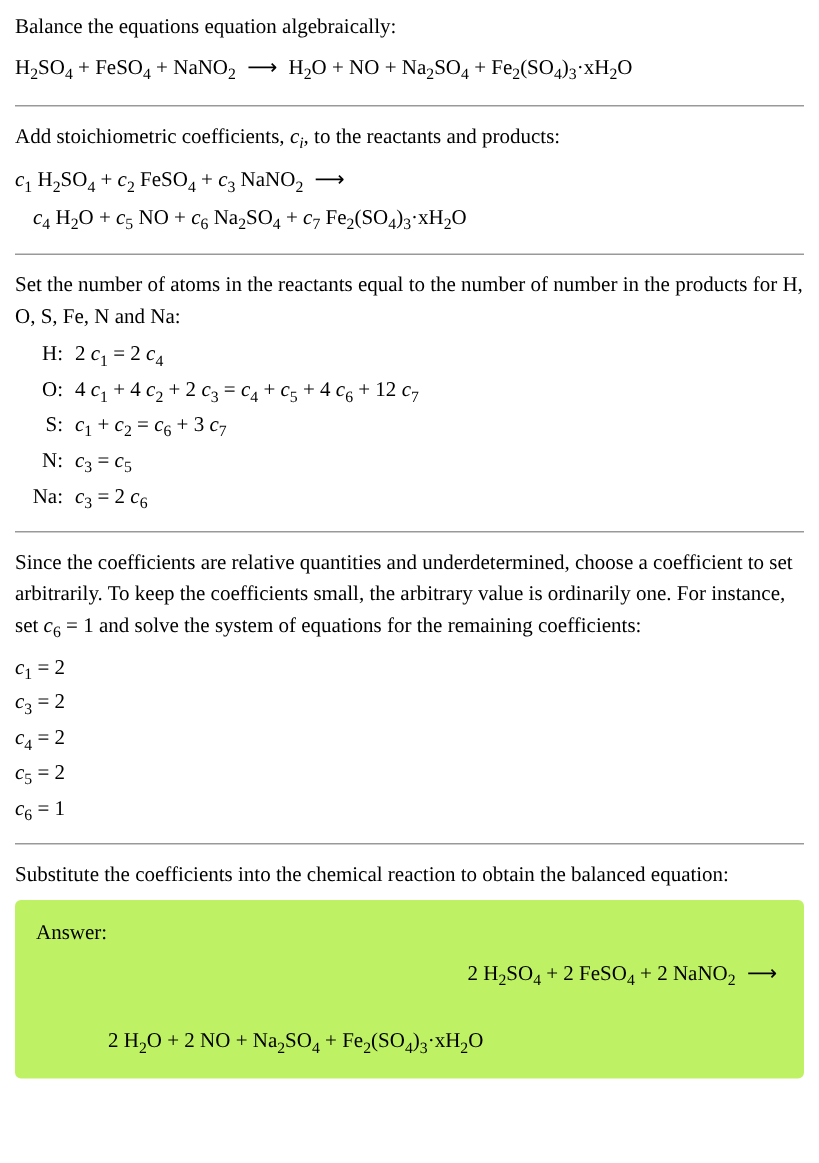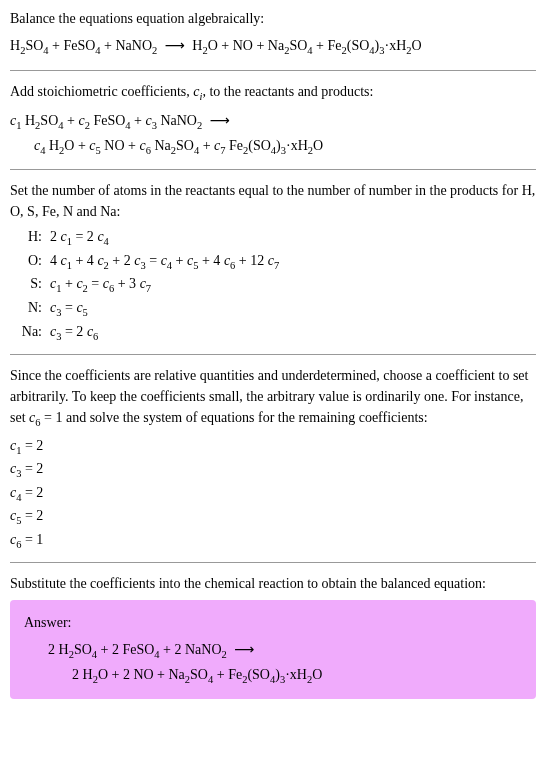--- a/index.html
+++ b/index.html
@@ -22,21 +22,21 @@
     hr {
       border: none;
       border-top: 1px solid #999;
       margin: 10px 0;
     }
     .equation {
       margin: 6px 0;
       line-height: 1.6;
     }
     .indent {
-      margin-left: 24px;
+      margin-left: 12px;
     }
     sub {
       font-size: 0.75em;
       vertical-align: sub;
     }
     .atom-table {
       margin: 4px 0 4px 4px;
     }
     .atom-row {
       display: flex;
@@ -47,34 +47,36 @@
       text-align: right;
       margin-right: 8px;
     }
     .coeff-list {
       margin: 4px 0;
     }
     .coeff-list div {
       line-height: 1.5;
     }
     .answer-box {
-      background: #f0abfc;
+      background: #bef264;
       border-radius: 4px;
       padding: 12px 14px;
       margin-top: 6px;
     }
     .answer-label {
       margin-bottom: 6px;
     }
     .answer-eq {
       margin-left: 24px;
       line-height: 1.6;
+      text-align: right;
     }
     .answer-eq-line2 {
       margin-left: 48px;
+      margin-top: 20px;
     }
     .arrow {
       margin: 0 4px;
     }
     .ital {
       font-style: italic;
       text-align: center;
     }
   </style>
 </head>

